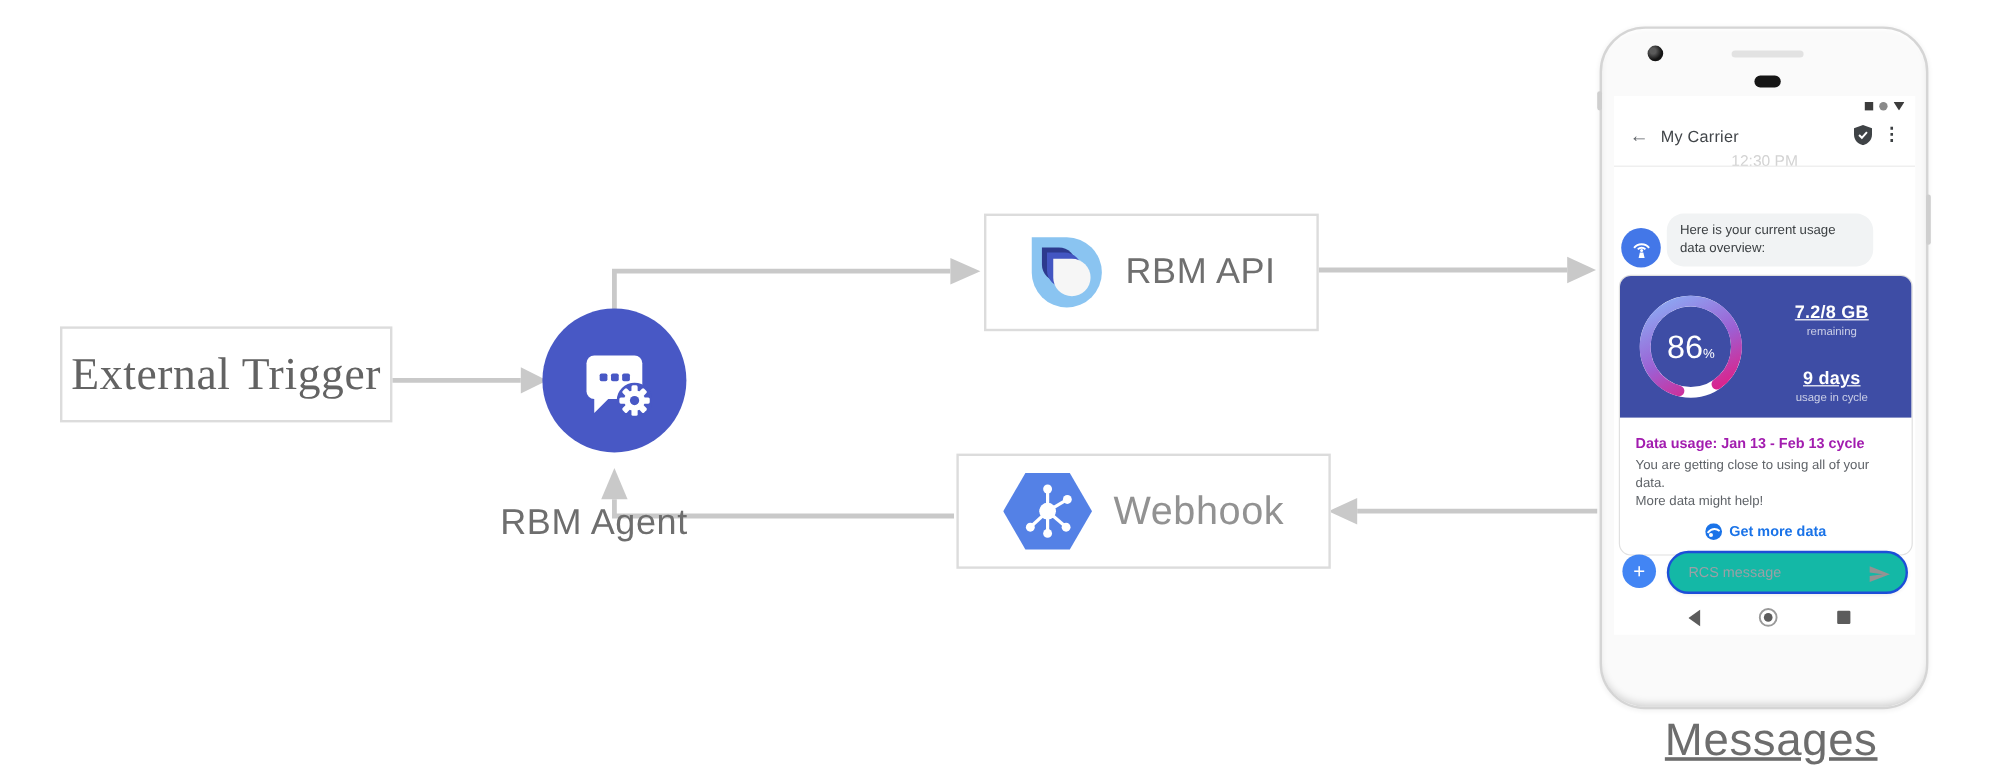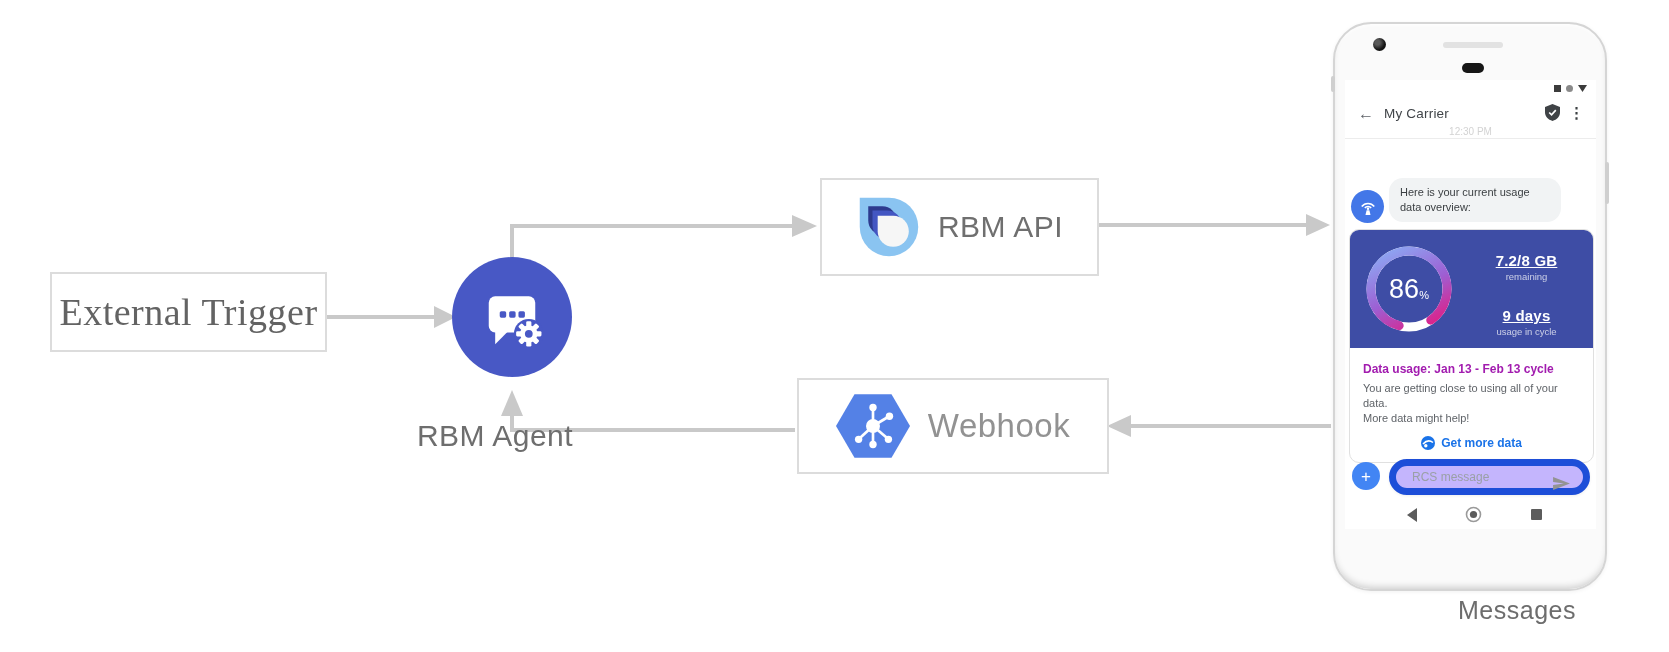--- a/index.html
+++ b/index.html
@@ -15,22 +15,22 @@
   
   .node-box{position:absolute;background:#fff;border:2px solid #dcdcdc;z-index:2;
             display:flex;align-items:center;justify-content:center;font-weight:300;}
   .ext-box{left:50px;top:272px;width:273px;height:76px;font-size:38px;color:#636363;letter-spacing:.5px;font-family:Liberation Serif, serif;}
   .api-box{left:820px;top:178px;width:275px;height:94px;font-size:30px;color:#6f6f6f;gap:16px;letter-spacing:.5px;}
   .webhook-box{left:797px;top:378px;width:308px;height:92px;font-size:33px;color:#929292;gap:18px;letter-spacing:.5px;}
   .agent-circle{position:absolute;left:452px;top:257px;width:120px;height:120px;border-radius:50%;
             background:#4858c5;z-index:2;display:flex;align-items:center;justify-content:center;}
   .agent-label{position:absolute;left:382px;top:419px;width:226px;text-align:center;font-size:30px;
             color:#6e6e6e;font-weight:300;z-index:2;letter-spacing:.5px;}
-  .phone-caption{position:absolute;left:1379px;top:596px;width:276px;text-align:center;font-size:25px;
-            color:#6d6d6d;font-weight:300;z-index:2;letter-spacing:.5px;}
+  .phone-caption{position:absolute;left:1338px;top:596px;width:276px;text-align:center;font-size:38px;
+            color:#6d6d6d;font-weight:300;z-index:2;letter-spacing:.5px;text-decoration:underline;}
 
   
   .phone{position:absolute;left:1333px;top:22px;width:274px;height:569px;background:#fafafa;
          border:2px solid #d5d5d5;border-radius:38px;box-sizing:border-box;z-index:2;
          box-shadow:inset 0 -5px 7px -3px rgba(0,0,0,.18), inset 0 3px 4px -2px rgba(255,255,255,.9), 0 1px 4px rgba(0,0,0,.06);}
   .side-btn{position:absolute;background:#cfcfcf;border-radius:2px;}
   .camera-dot{position:absolute;left:38px;top:14px;width:13px;height:13px;border-radius:50%;
          background:radial-gradient(circle at 35% 35%, #5a5a5a 0 20%, #141414 60%);}
   .speaker{position:absolute;left:108px;top:18px;width:60px;height:6px;border-radius:3px;background:#e2e2e2;}
   .notch-pill{position:absolute;left:127px;top:39px;width:22px;height:10px;border-radius:5px;background:#161616;}
@@ -38,21 +38,21 @@
 
   .status-row{position:absolute;top:5px;right:9px;display:flex;align-items:center;gap:5px;}
   .st-square{width:7px;height:7px;background:#3c3c3c;}
   .st-dot{width:7px;height:7px;border-radius:50%;background:#8a8a8a;}
 
   .hdr{position:absolute;left:0;top:22px;width:100%;height:26px;}
   .hdr-back{position:absolute;left:13px;top:3px;font-size:16px;color:#5f6368;line-height:18px;cursor:default;}
   .hdr-title{position:absolute;left:39px;top:4px;font-size:13.5px;color:#414549;letter-spacing:.2px;}
   .hdr-shield{position:absolute;right:36px;top:2px;}
   .hdr-menu{position:absolute;right:12px;top:2px;font-size:15px;color:#3c4043;font-weight:bold;line-height:18px;}
-  .hdr-time{position:absolute;left:0;top:46px;width:100%;text-align:center;font-size:10px;color:#d3d3d3;}
+  .hdr-time{position:absolute;left:0;top:46px;width:100%;text-align:center;font-size:13px;color:#d3d3d3;}
   .hdr-divider{position:absolute;left:0;top:58px;width:100%;height:1px;background:#ececec;}
 
   .avatar{position:absolute;left:6px;top:110px;width:33px;height:33px;border-radius:50%;background:#4377e8;
           display:flex;align-items:center;justify-content:center;}
   .bubble{position:absolute;left:44px;top:98px;width:150px;background:#f1f3f4;border-radius:14px;
           padding:7px 11px;font-size:11px;line-height:15px;color:#3c4043;}
 
   .usage-card{position:absolute;left:4px;top:149px;width:243px;border:1px solid #e0e0e0;border-radius:10px;
           background:#fff;overflow:hidden;}
   .card-blue{position:relative;height:118px;background:#3e4da5;}
@@ -65,22 +65,22 @@
   .stat-val{position:absolute;width:100%;font-size:15px;font-weight:bold;letter-spacing:.2px;text-decoration:underline;}
   .stat-lbl{position:absolute;width:100%;font-size:9.5px;color:rgba(255,255,255,.72);}
   .card-white{padding:14px 13px 12px;}
   .cw-title{font-size:12px;font-weight:bold;color:#a21caf;}
   .cw-body{font-size:11px;line-height:15px;color:#5f6368;margin-top:5px;}
   .cw-cta{margin-top:10px;display:flex;align-items:flex-end;justify-content:center;gap:6px;
           color:#1a73e8;font-size:12px;font-weight:bold;cursor:default;}
 
   .plus-btn{position:absolute;left:7px;top:382px;width:28px;height:28px;border-radius:50%;background:#4285f4;
           color:#fff;font-size:17px;display:flex;align-items:center;justify-content:center;line-height:1;}
-  .compose{position:absolute;left:44px;top:379px;width:201px;height:36px;border:7px solid #1d4ed8;
-          border-radius:19px;background:#c4b5fd;box-shadow:0 1px 3px rgba(0,0,0,.07);box-sizing:border-box;}
+  .compose{position:absolute;left:44px;top:379px;width:201px;height:36px;border:2px solid #1d4ed8;
+          border-radius:19px;background:#14b8a6;box-shadow:0 1px 3px rgba(0,0,0,.07);box-sizing:border-box;}
   .compose input{border:none;outline:none;background:transparent;width:100%;height:100%;box-sizing:border-box;
           padding:0 34px 0 16px;font-size:12px;color:#3c4043;font-family:"Liberation Sans",sans-serif;}
   .compose input::placeholder{color:#9aa0a6;}
   .send-ic{position:absolute;right:12px;top:10px;}
 
   .navbar{position:absolute;left:0;top:424px;width:100%;height:22px;}
   .nav-back{position:absolute;left:62px;top:4px;}
   .nav-home{position:absolute;left:120px;top:2px;}
   .nav-square{position:absolute;left:186px;top:5px;width:11px;height:11px;background:#5c5c5c;border-radius:1px;}
 </style>

